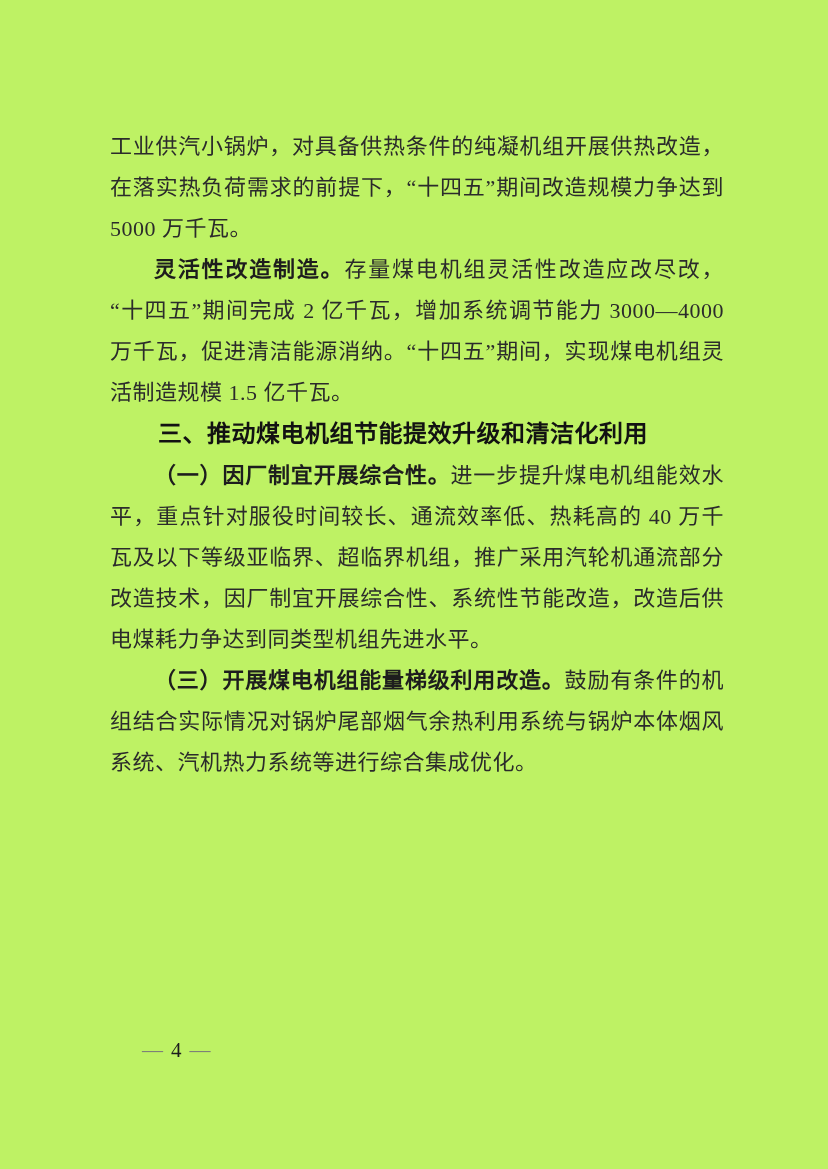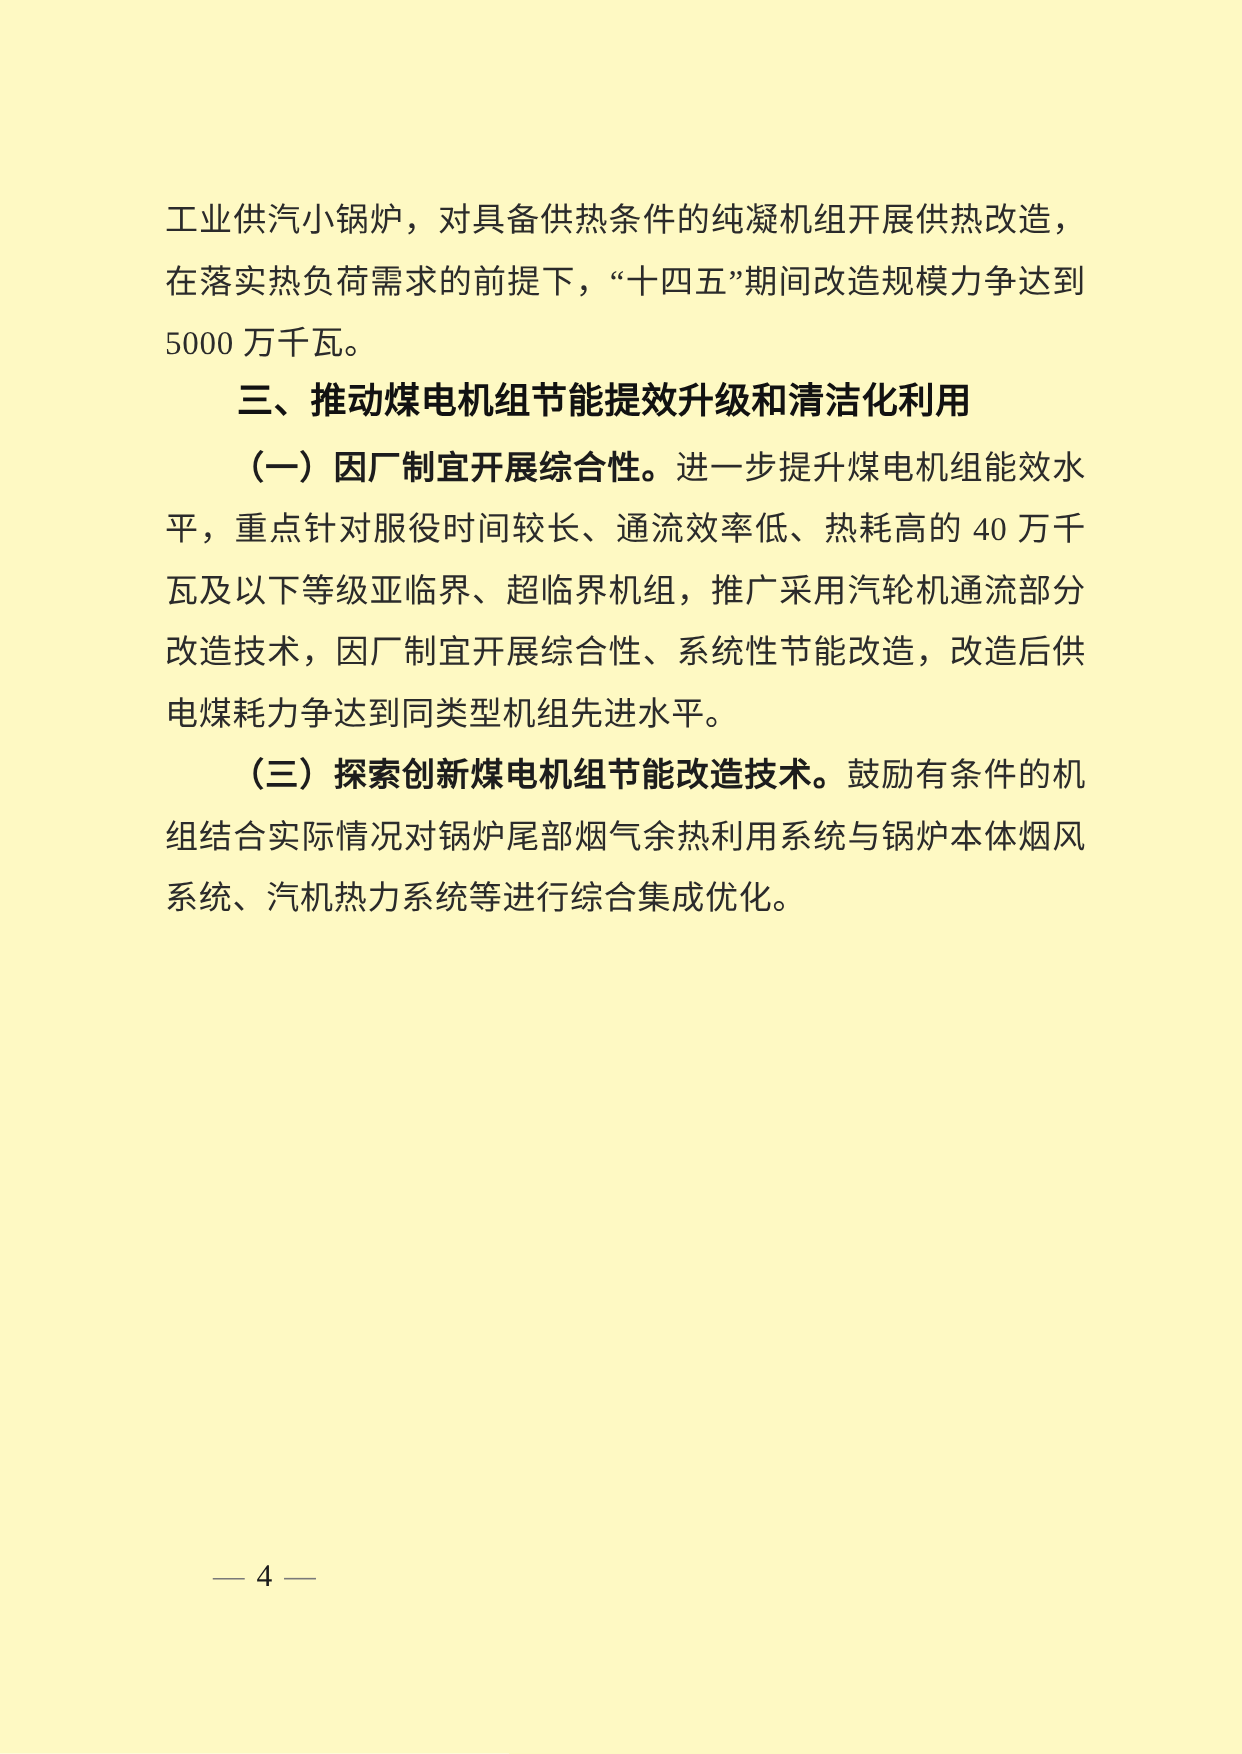--- a/index.html
+++ b/index.html
@@ -13,21 +13,21 @@
     position: relative;
     overflow: hidden;
     font-family: "Liberation Serif", "DejaVu Serif", serif;
   }
   .doc-page {
     position: absolute;
     left: 0;
     top: 0;
     width: 828px;
     height: 1169px;
-    background: #fef9c3;
+    background: #bef264;
   }
   .doc-body {
     position: absolute;
     left: 110px;
     top: 126px;
     width: 614px;
     color: #2b2b2b;
   }
   .para {
     margin: 0;
@@ -40,21 +40,21 @@
   }
   .para.indent {
     text-indent: 2em;
   }
   .para .lead {
     font-weight: 700;
     color: #1d1d1d;
   }
   .section-heading {
     margin: 0;
-    font-family: Liberation Mono, monospace;
+    font-family: Liberation Serif, serif;
     font-weight: 700;
     font-size: 24px;
     line-height: 42px;
     color: #121212;
     text-indent: 2em;
     letter-spacing: 0.5px;
   }
   .page-footer {
     position: absolute;
     left: 142px;
@@ -74,25 +74,26 @@
   }
 </style>
 </head>
 <body>
 
 <div class="doc-page">
   <div class="doc-body">
 
     <p class="para"><span>工业供汽小锅炉，对具备供热条件的纯凝机组开展供热改造，在落实热负荷需求的前提下，“十四五”期间改造规模力争达到 5000 万千瓦。</span></p>
 
+    <p class="para indent"><span class="lead">灵活性改造制造。</span><span>存量煤电机组灵活性改造应改尽改，“十四五”期间完成 2 亿千瓦，增加系统调节能力 3000—4000 万千瓦，促进清洁能源消纳。“十四五”期间，实现煤电机组灵活制造规模 1.5 亿千瓦。</span></p>
 
     <h3 class="section-heading">三、推动煤电机组节能提效升级和清洁化利用</h3>
 
     <p class="para indent"><span class="lead">（一）因厂制宜开展综合性。</span><span>进一步提升煤电机组能效水平，重点针对服役时间较长、通流效率低、热耗高的 40 万千瓦及以下等级亚临界、超临界机组，推广采用汽轮机通流部分改造技术，因厂制宜开展综合性、系统性节能改造，改造后供电煤耗力争达到同类型机组先进水平。</span></p>
 
 
-    <p class="para indent"><span class="lead">（三）探索创新煤电机组节能改造技术。</span><span>鼓励有条件的机组结合实际情况对锅炉尾部烟气余热利用系统与锅炉本体烟风系统、汽机热力系统等进行综合集成优化。</span></p>
+    <p class="para indent"><span class="lead">（三）开展煤电机组能量梯级利用改造。</span><span>鼓励有条件的机组结合实际情况对锅炉尾部烟气余热利用系统与锅炉本体烟风系统、汽机热力系统等进行综合集成优化。</span></p>
 
 
   </div>
 
   <div class="page-footer"><span class="dash">—</span><span class="num">4</span><span class="dash">—</span></div>
 </div>
 
 </body></html>

